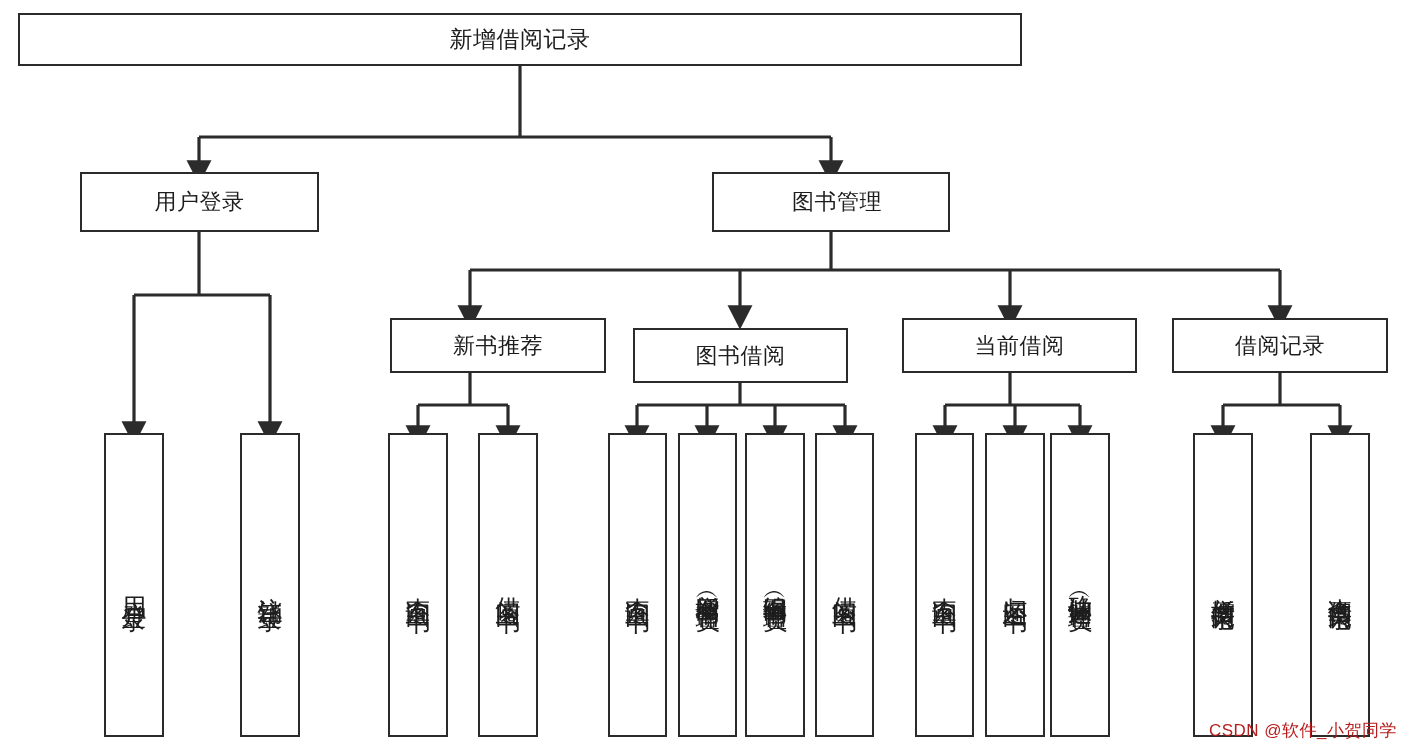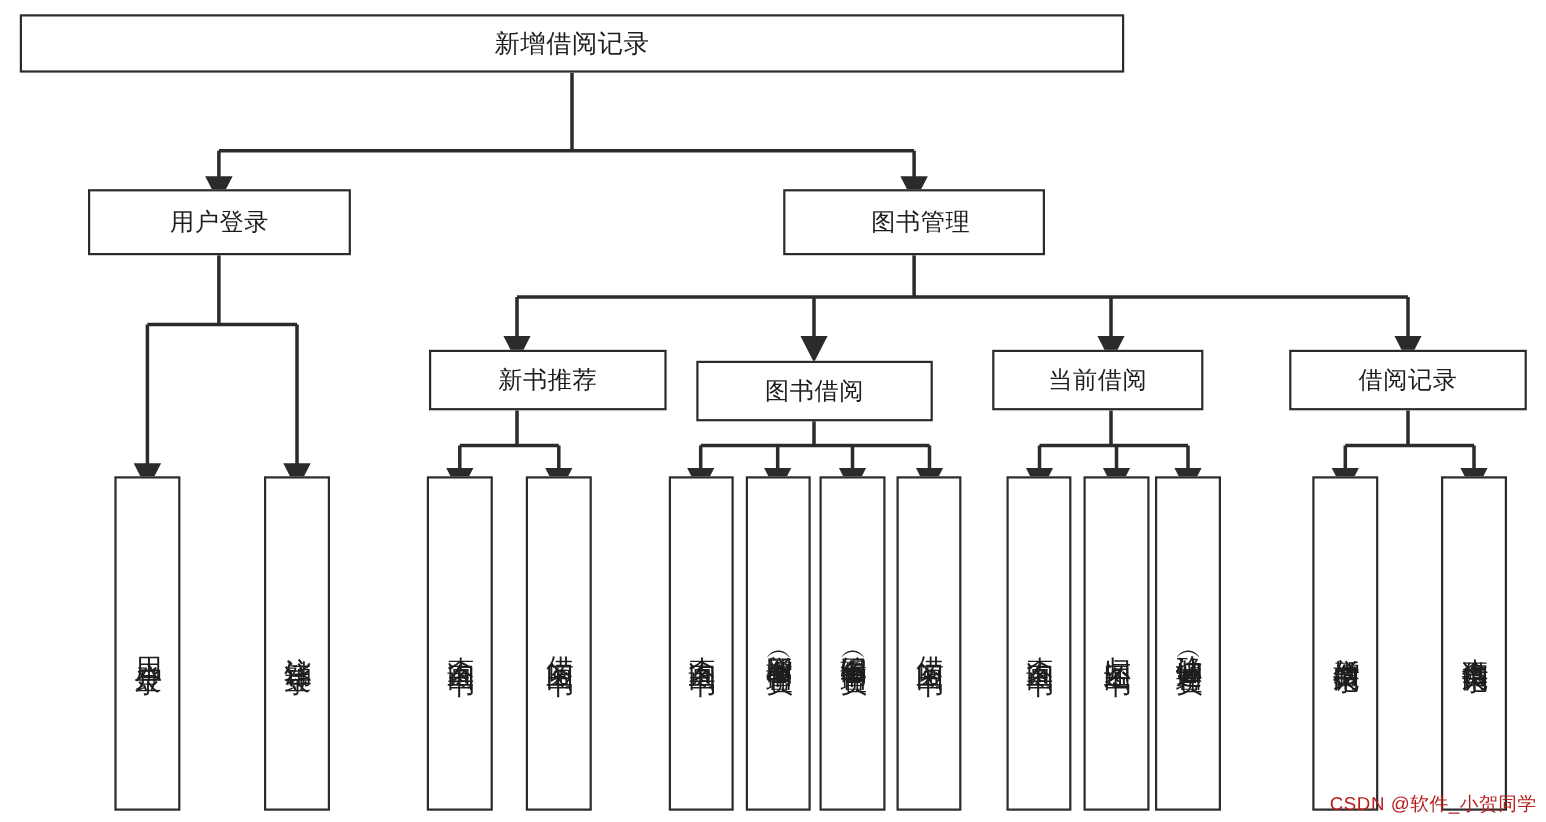--- a/index.html
+++ b/index.html
@@ -149,21 +149,21 @@
   </div>
 
   <div class="node horiz" style="left:362px; top:318px; width:216px; height:55px;margin-left:28px;">
     <span class="node-label">新书推荐</span>
   </div>
 
   <div class="node horiz" style="left:633px; top:328px; width:215px; height:55px;">
     <span class="node-label">图书借阅</span>
   </div>
 
-  <div class="node horiz" style="left:902px; top:318px; width:192px; height:55px;">
+  <div class="node horiz" style="left:902px; top:318px; width:235px; height:55px;">
     <span class="node-label">当前借阅</span>
   </div>
 
   <div class="node horiz" style="left:1172px; top:318px; width:216px; height:55px;">
     <span class="node-label">借阅记录</span>
   </div>
 
   <div class="node vert" style="left:104px; top:433px; width:60px; height:304px;">
     <span class="node-label">用户登录</span>
   </div>

